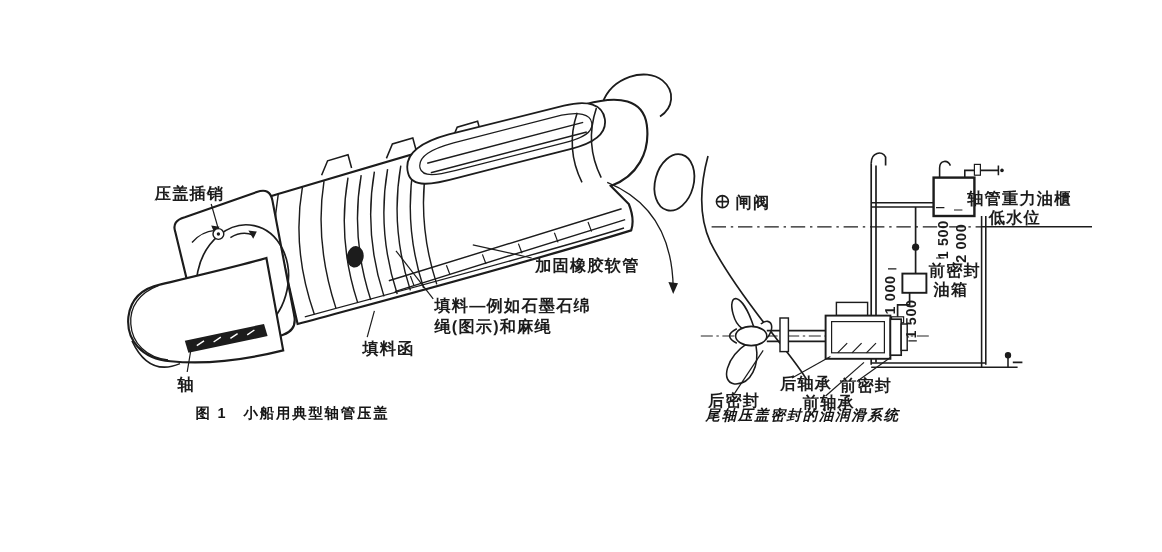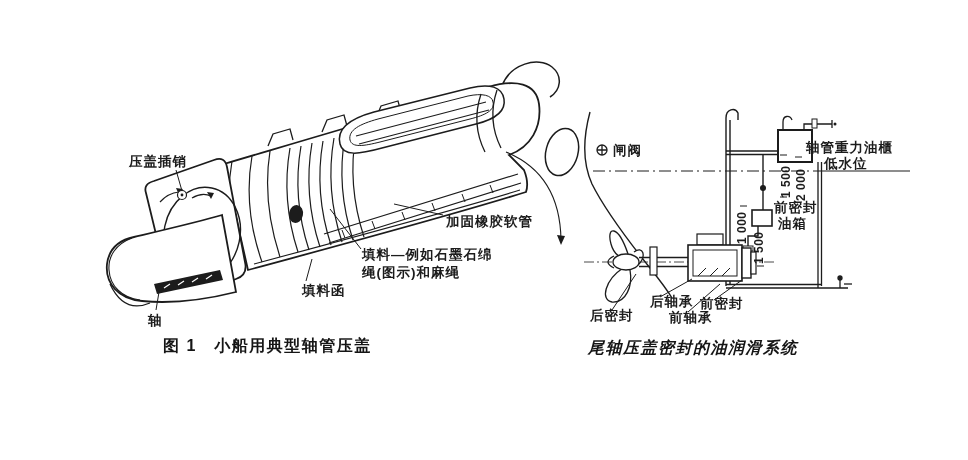--- a/index.html
+++ b/index.html
@@ -11,21 +11,21 @@
   }
   .fig{position:absolute;}
   svg{display:block;}
   svg text{
     font-family:"Liberation Sans", sans-serif;
     font-weight:bold;fill:#1c1c1c;
   }
   .lbl{font-size:13.5px;letter-spacing:1px;}
   .dim{font-size:12px;letter-spacing:0.5px;}
   .caption{
-    position:absolute;font-size:16px;font-weight:bold;
+    position:absolute;font-size:12px;font-weight:bold;
     letter-spacing:1.5px;white-space:nowrap;color:#151515;
   }
   .ink{stroke:#1c1c1c;fill:none;}
   .inkfill{stroke:#1c1c1c;fill:#ffffff;}
   .solid{fill:#1c1c1c;stroke:none;}
 </style>
 </head>
 <body>
 
 <div class="fig" style="left:72px;top:52px;">
@@ -117,21 +117,21 @@
   <text class="lbl" x="76" y="273">轴</text>
   <text class="lbl" x="230" y="243">填料函</text>
   <text class="lbl" x="290" y="207">填料—例如石墨石绵</text>
   <text class="lbl" x="290" y="225">绳(图示)和麻绳</text>
   <text class="lbl" x="374" y="174">加固橡胶软管</text>
 </svg>
 </div>
 
 <div class="caption" style="left:163px;top:336px;">图 1　小船用典型轴管压盖</div>
 
-<div class="fig" style="left:580px;top:98px;">
+<div class="fig" style="left:580px;top:116px;">
 <svg width="388" height="240" viewBox="0 0 388 240">
 
   <path class="ink" stroke-width="1.4" d="M 10,14 C 3,40 2,64 12,86 C 24,110 46,140 70,170 C 78,180 86,190 92,200"></path>
 
   <g>
     <path class="ink" stroke-width="1" stroke-dasharray="12 4 2 4" d="M 13,73 H 238"></path>
     <path class="ink" stroke-width="1.2" d="M 238,73 H 330"></path>
   </g>
 
   <g>

